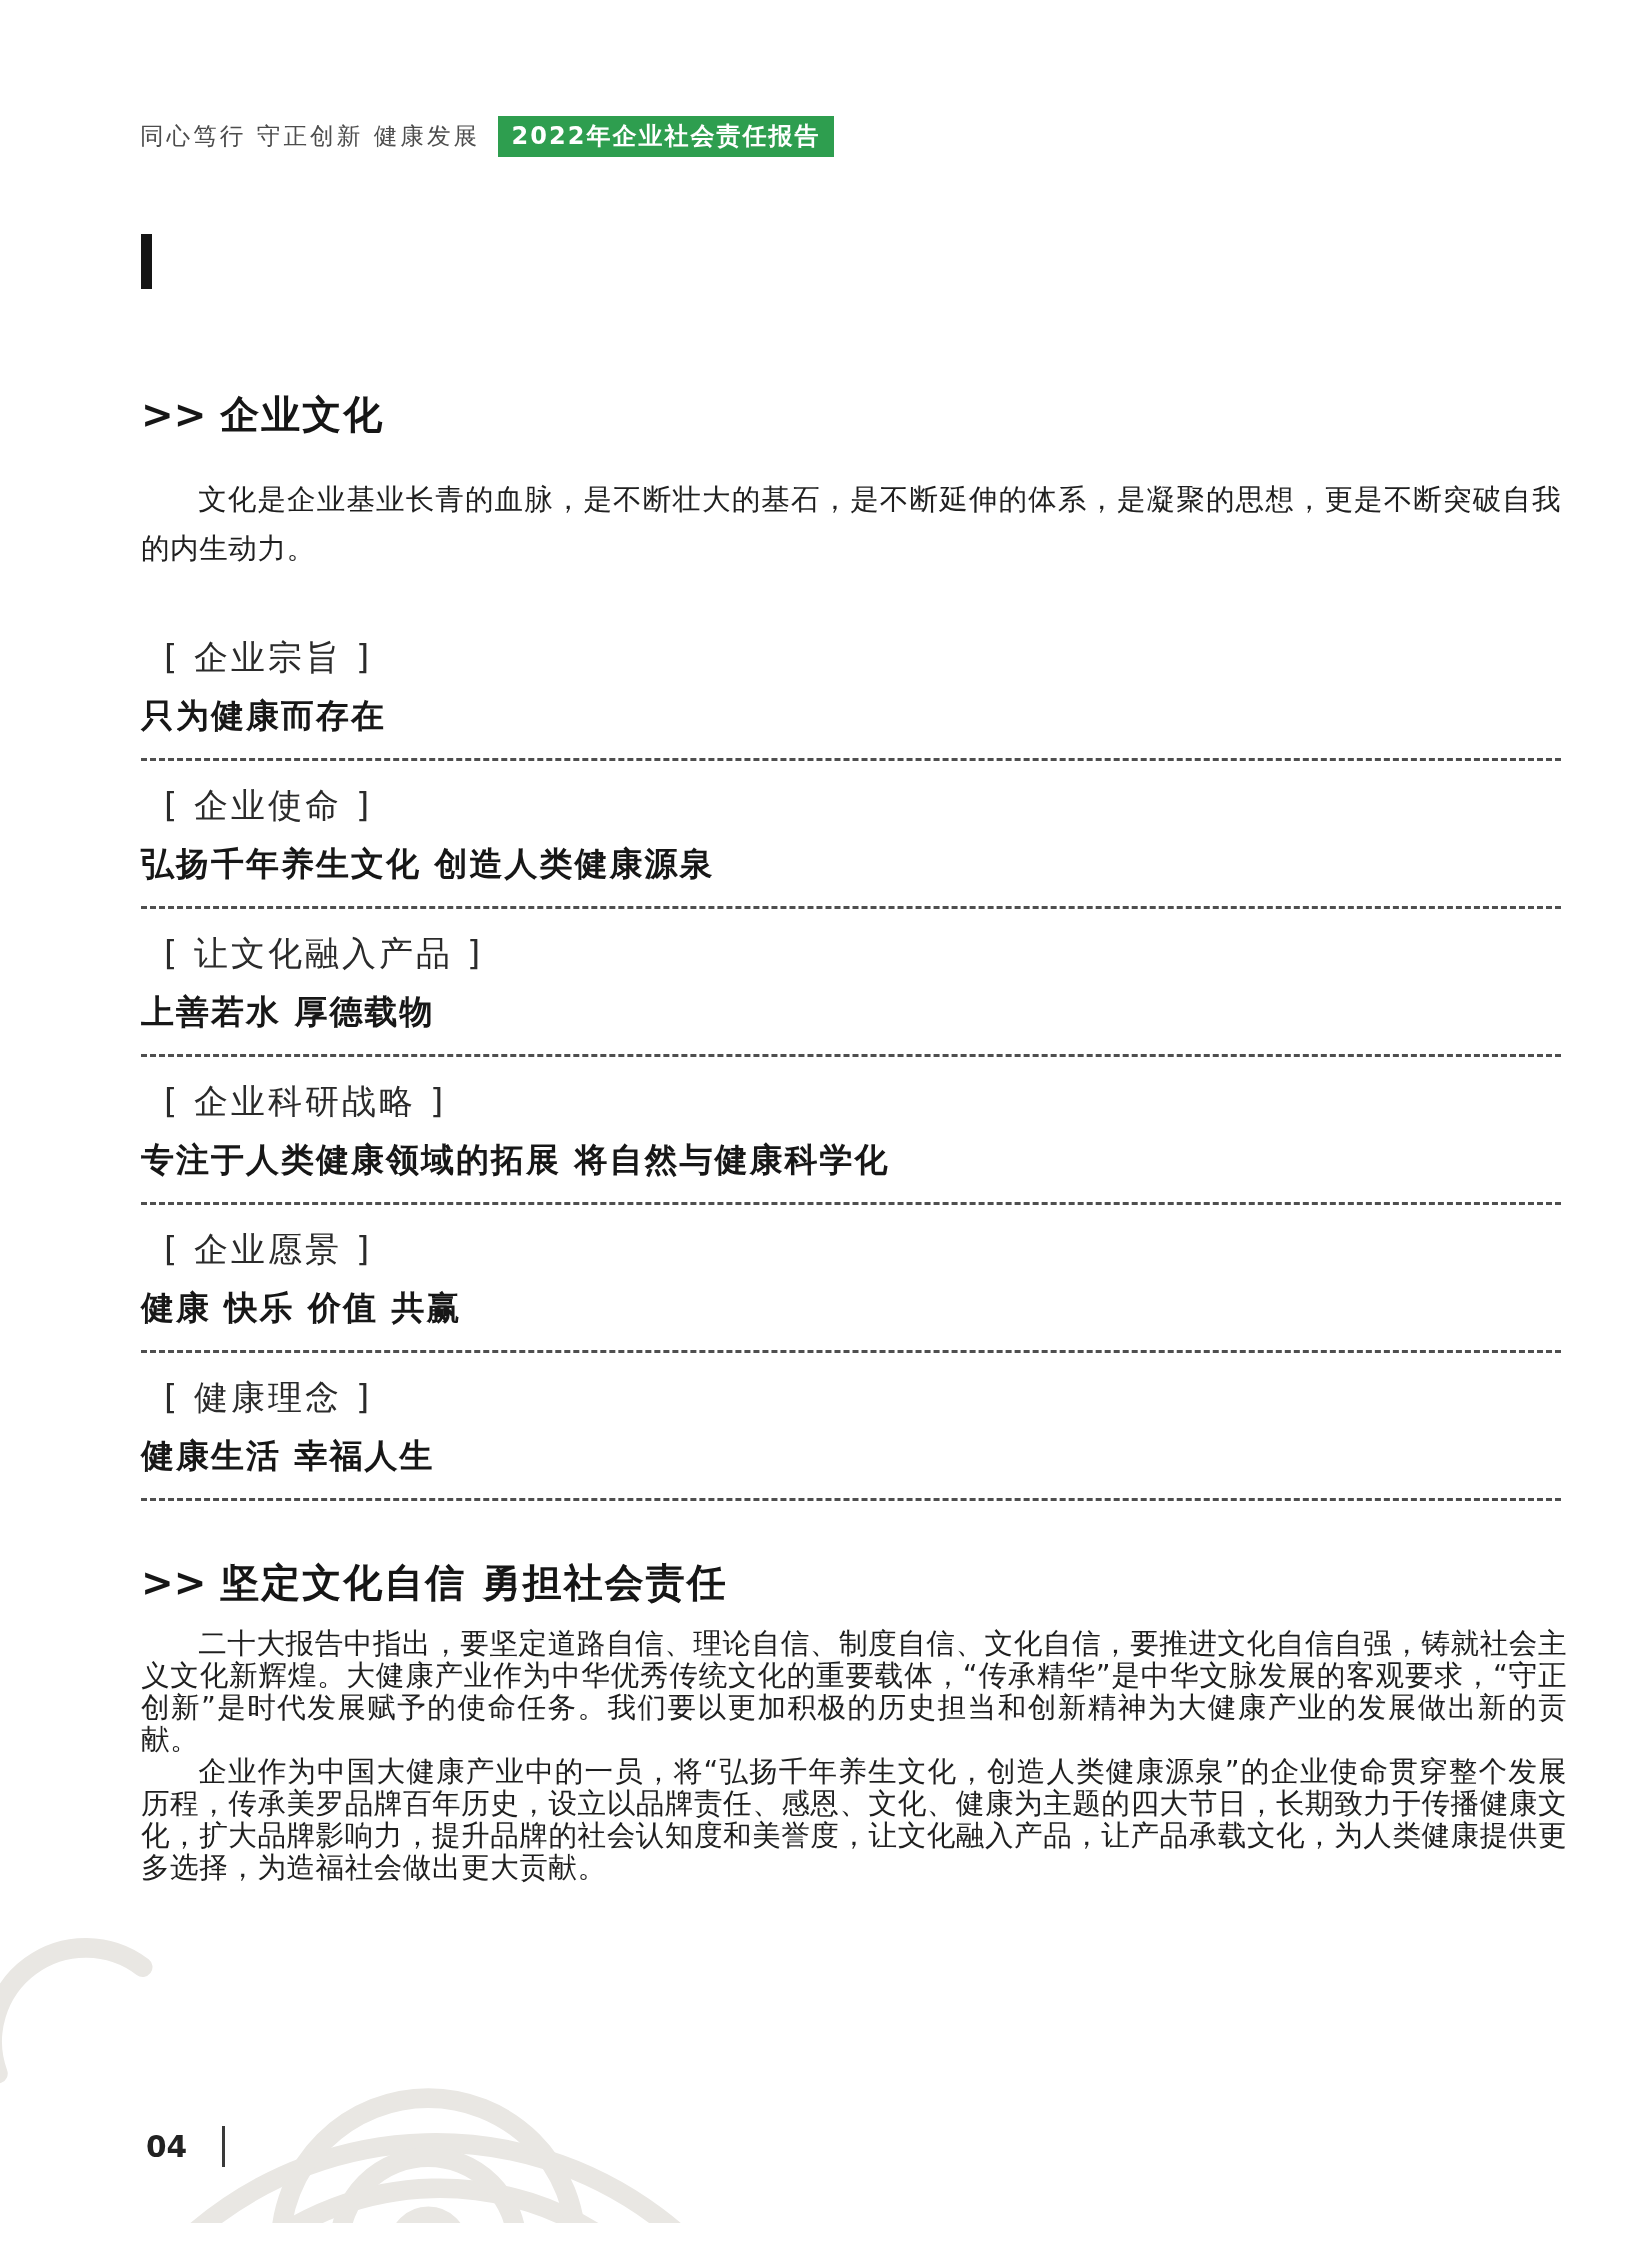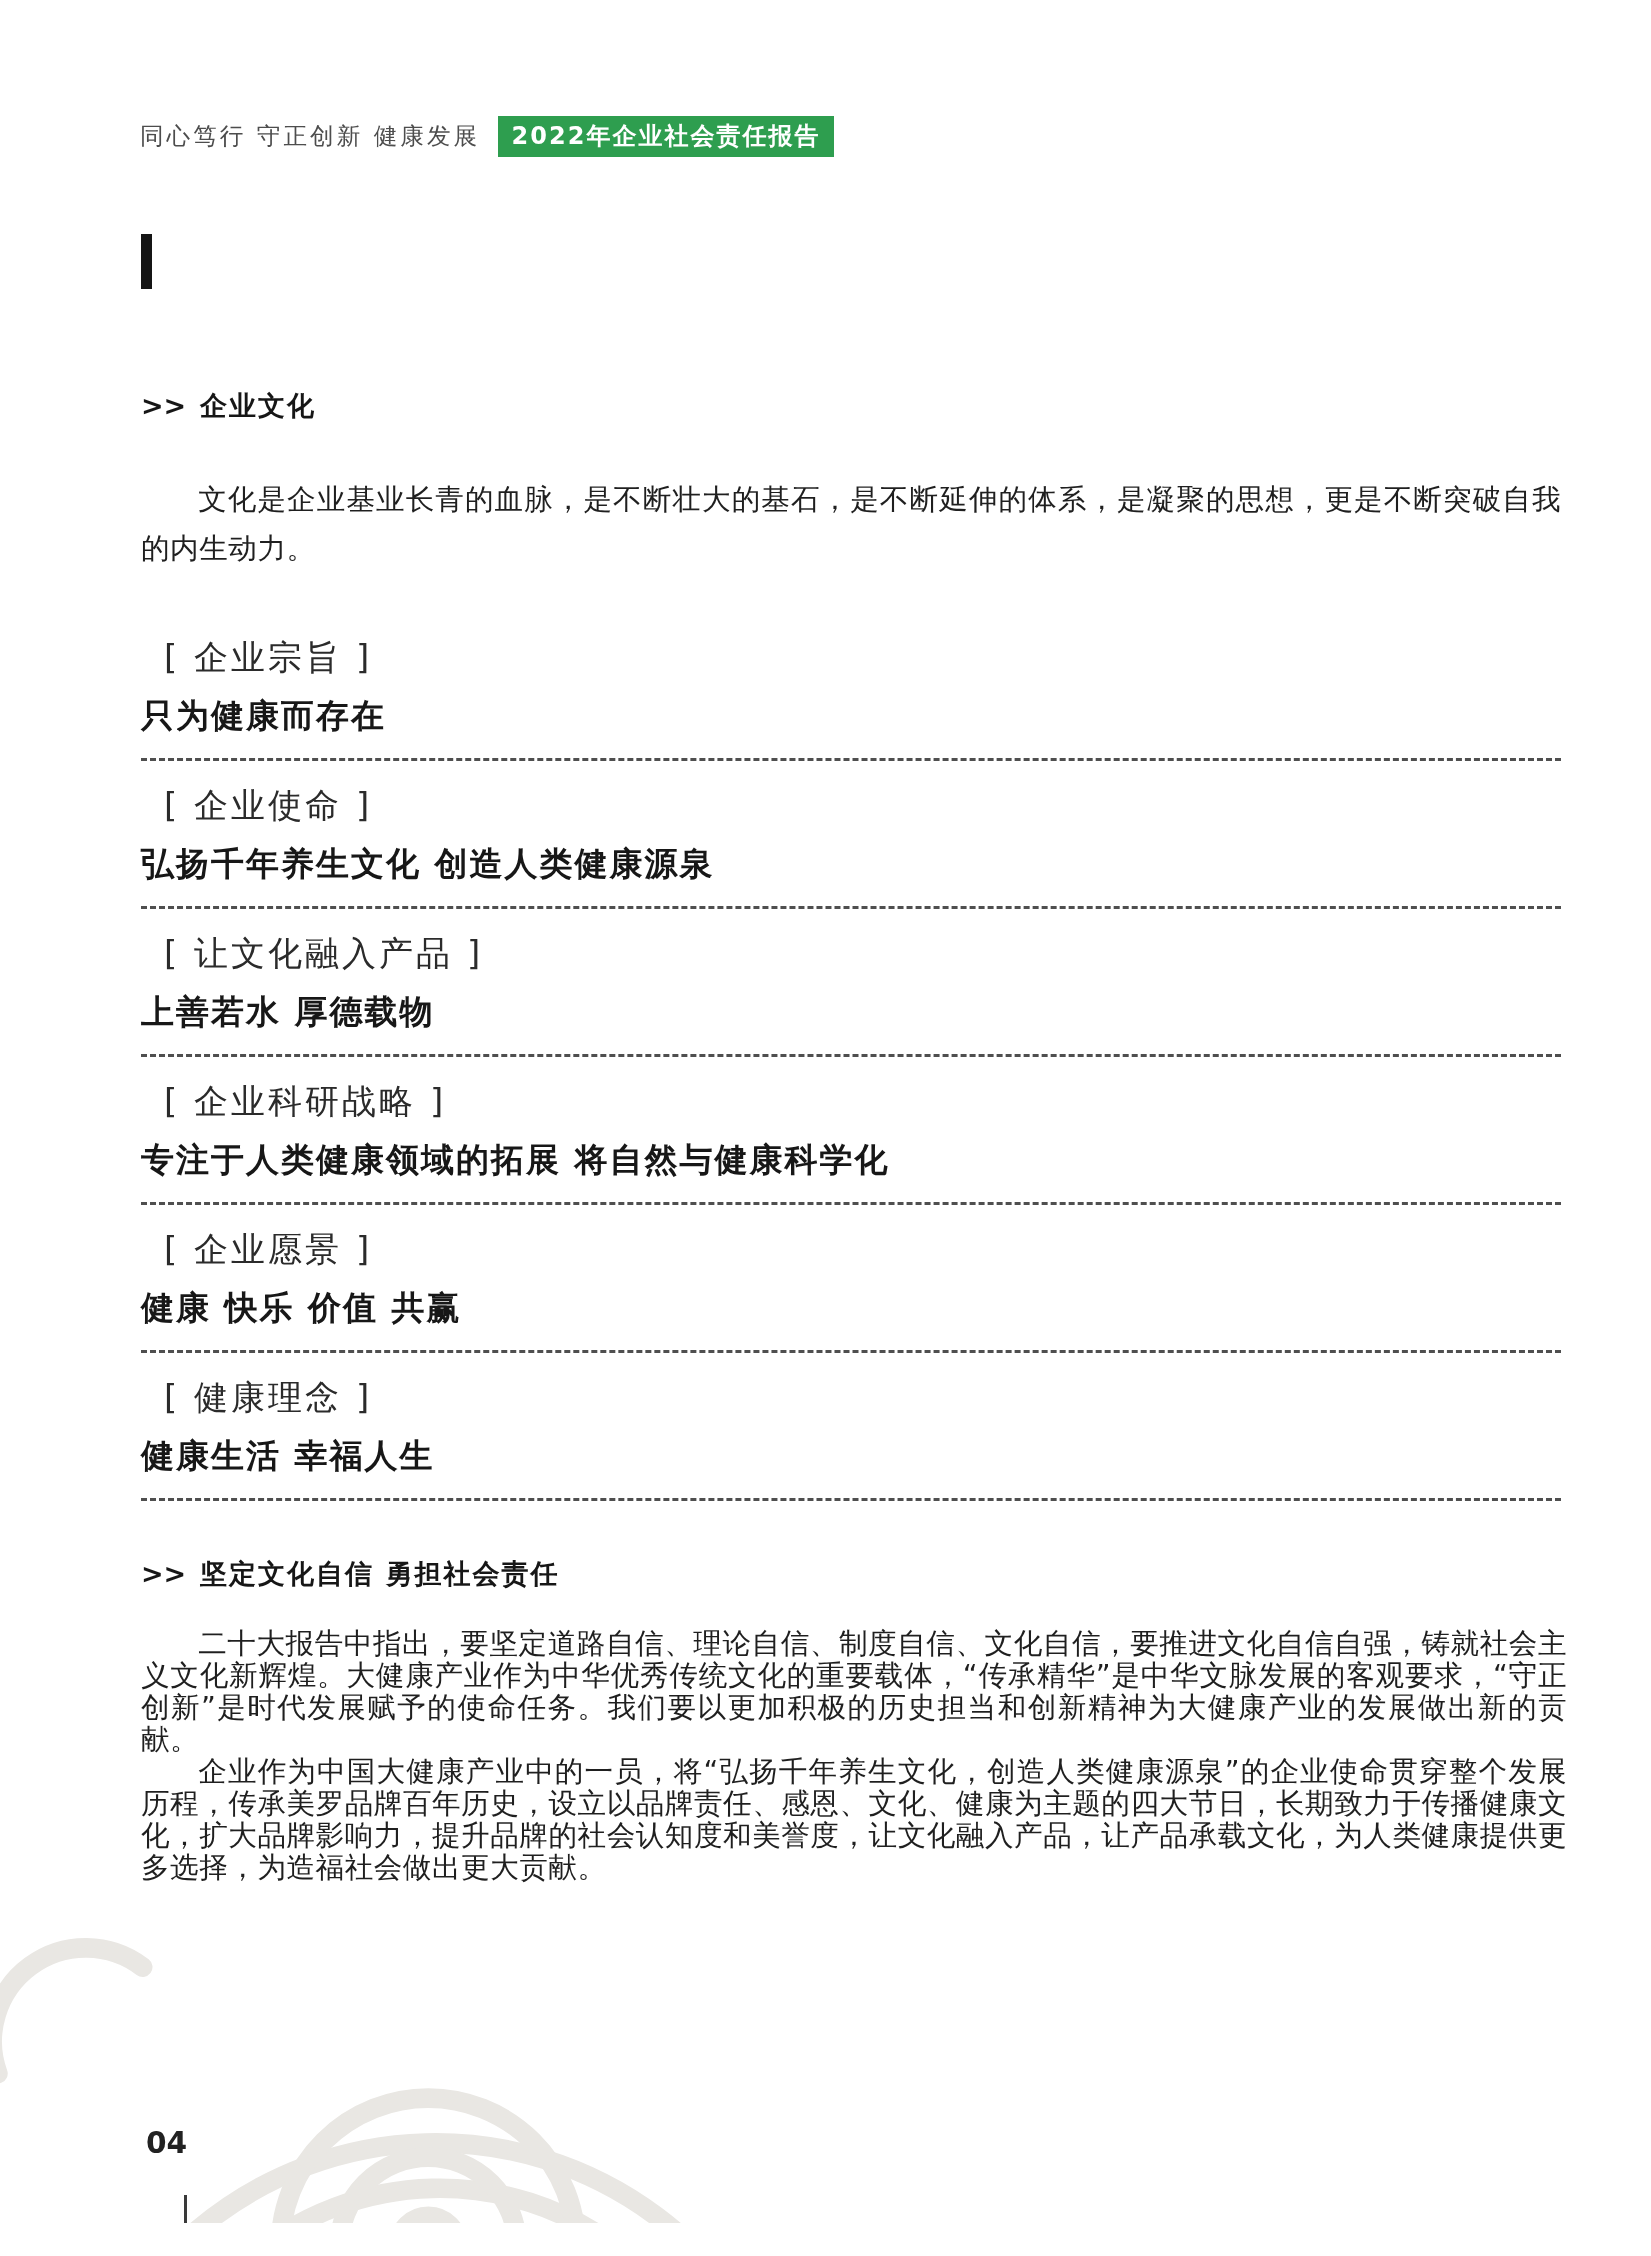--- a/index.html
+++ b/index.html
@@ -30,21 +30,21 @@
   .chapter-row {
     position:absolute; top:234px; left:141px;
     display:flex; align-items:center; gap:23.6px;
   }
   .chapter-bar { width:10.8px; height:55px; background:#151515; }
   .chapter-title { font-size:51px; font-weight:bold; letter-spacing:3.9px; color:#151515; }
 
   
   .sec-heading {
     position:absolute; left:141px;
-    font-size:27px; font-weight:bold; color:#161616; letter-spacing:2px;
+    font-size:39px; font-weight:bold; color:#161616; letter-spacing:2px;
     white-space:nowrap;
   }
   .sec-heading .marker { margin-right:13.8px; letter-spacing:0; }
   #sec1-heading { top:388px; }
   #sec2-heading { top:1556px; }
 
   
   .intro {
     position:absolute; top:475px; left:141px; width:1420px;
     font-size:28.6px; line-height:49px; color:#1f1f1f;
@@ -62,21 +62,21 @@
   .body2 {
     position:absolute; top:1627px; left:141px; width:1426px;
     font-size:28.6px; line-height:32px; color:#1f1f1f;
     text-align:justify; letter-spacing:0.5px;
   }
   .body2 p { margin:0; text-indent:2em; }
 
   
   .footer-row {
     position:absolute; top:2126px; left:146px;
-    display:flex; align-items:flex-end; gap:35px;flex-direction:column;
+    display:flex; align-items:center; gap:35px;
   }
   .pagenum { font-size:29.6px; font-weight:bold; color:#222222; }
   .footer-bar { width:3px; height:41px; background:#3a3a3a; }
 
   
   .watermark {
     position:absolute; left:-9.9px; top:1906px;
     width:916px; height:351px;
     overflow:hidden;
     pointer-events:none;

